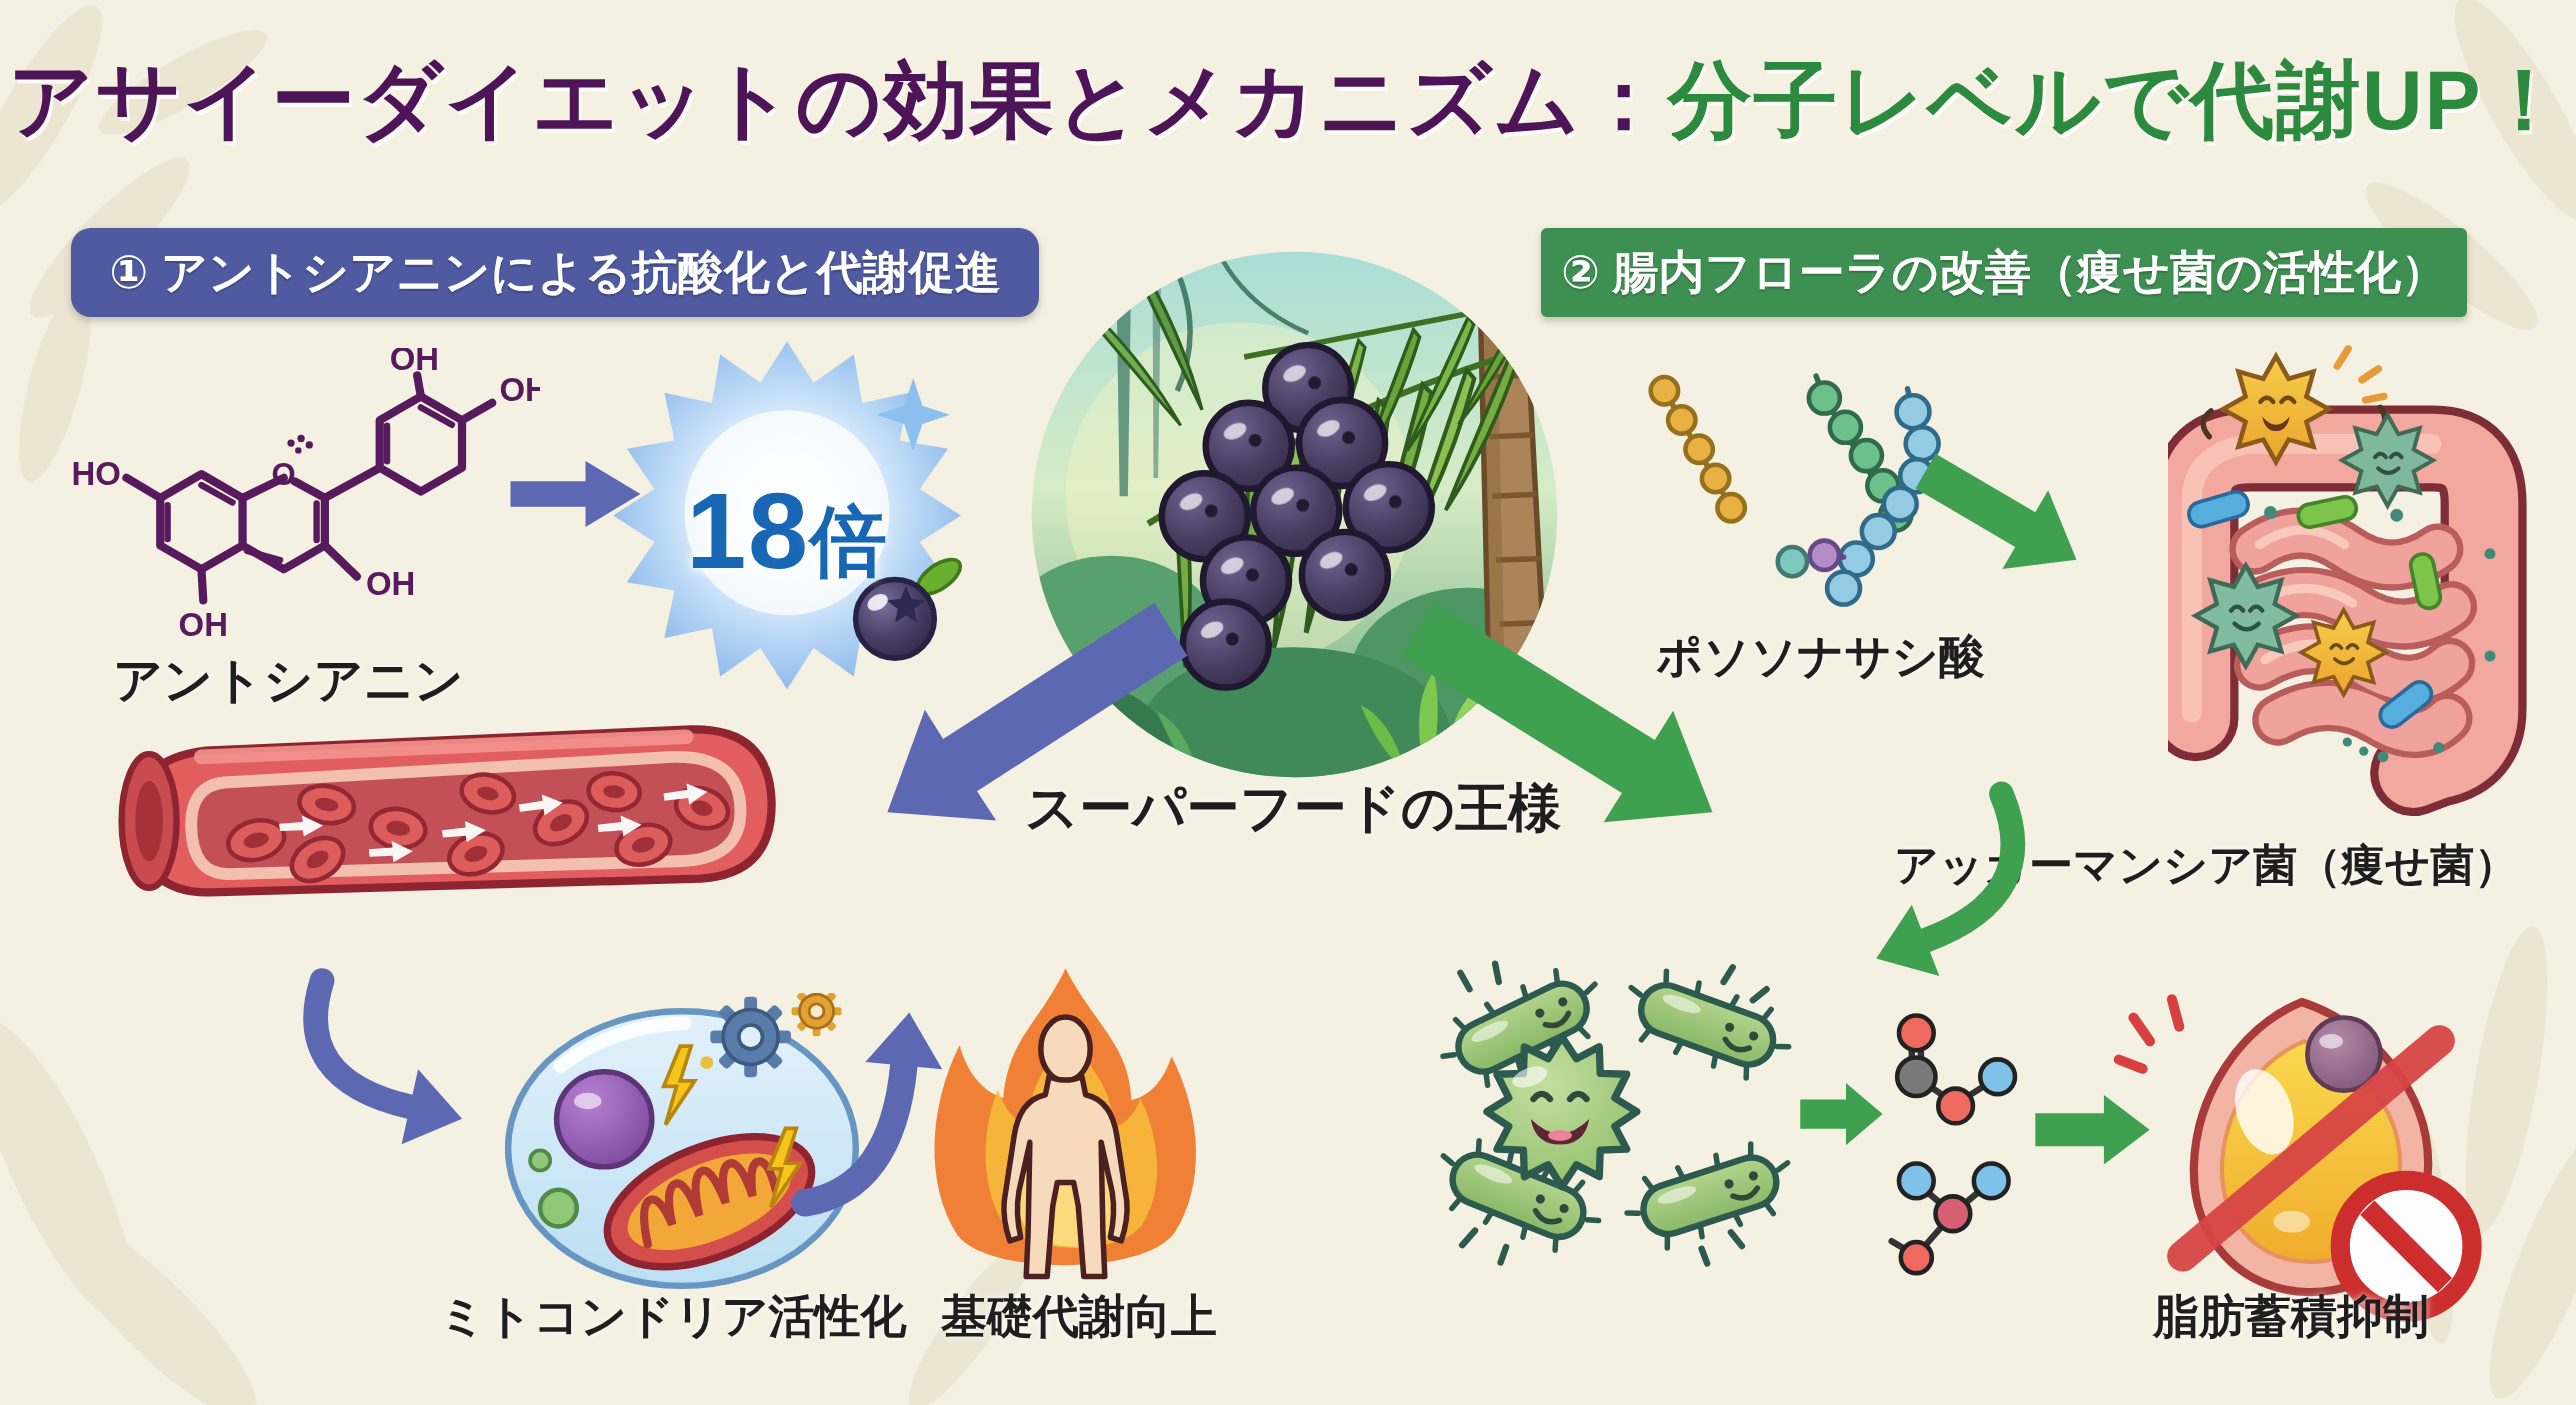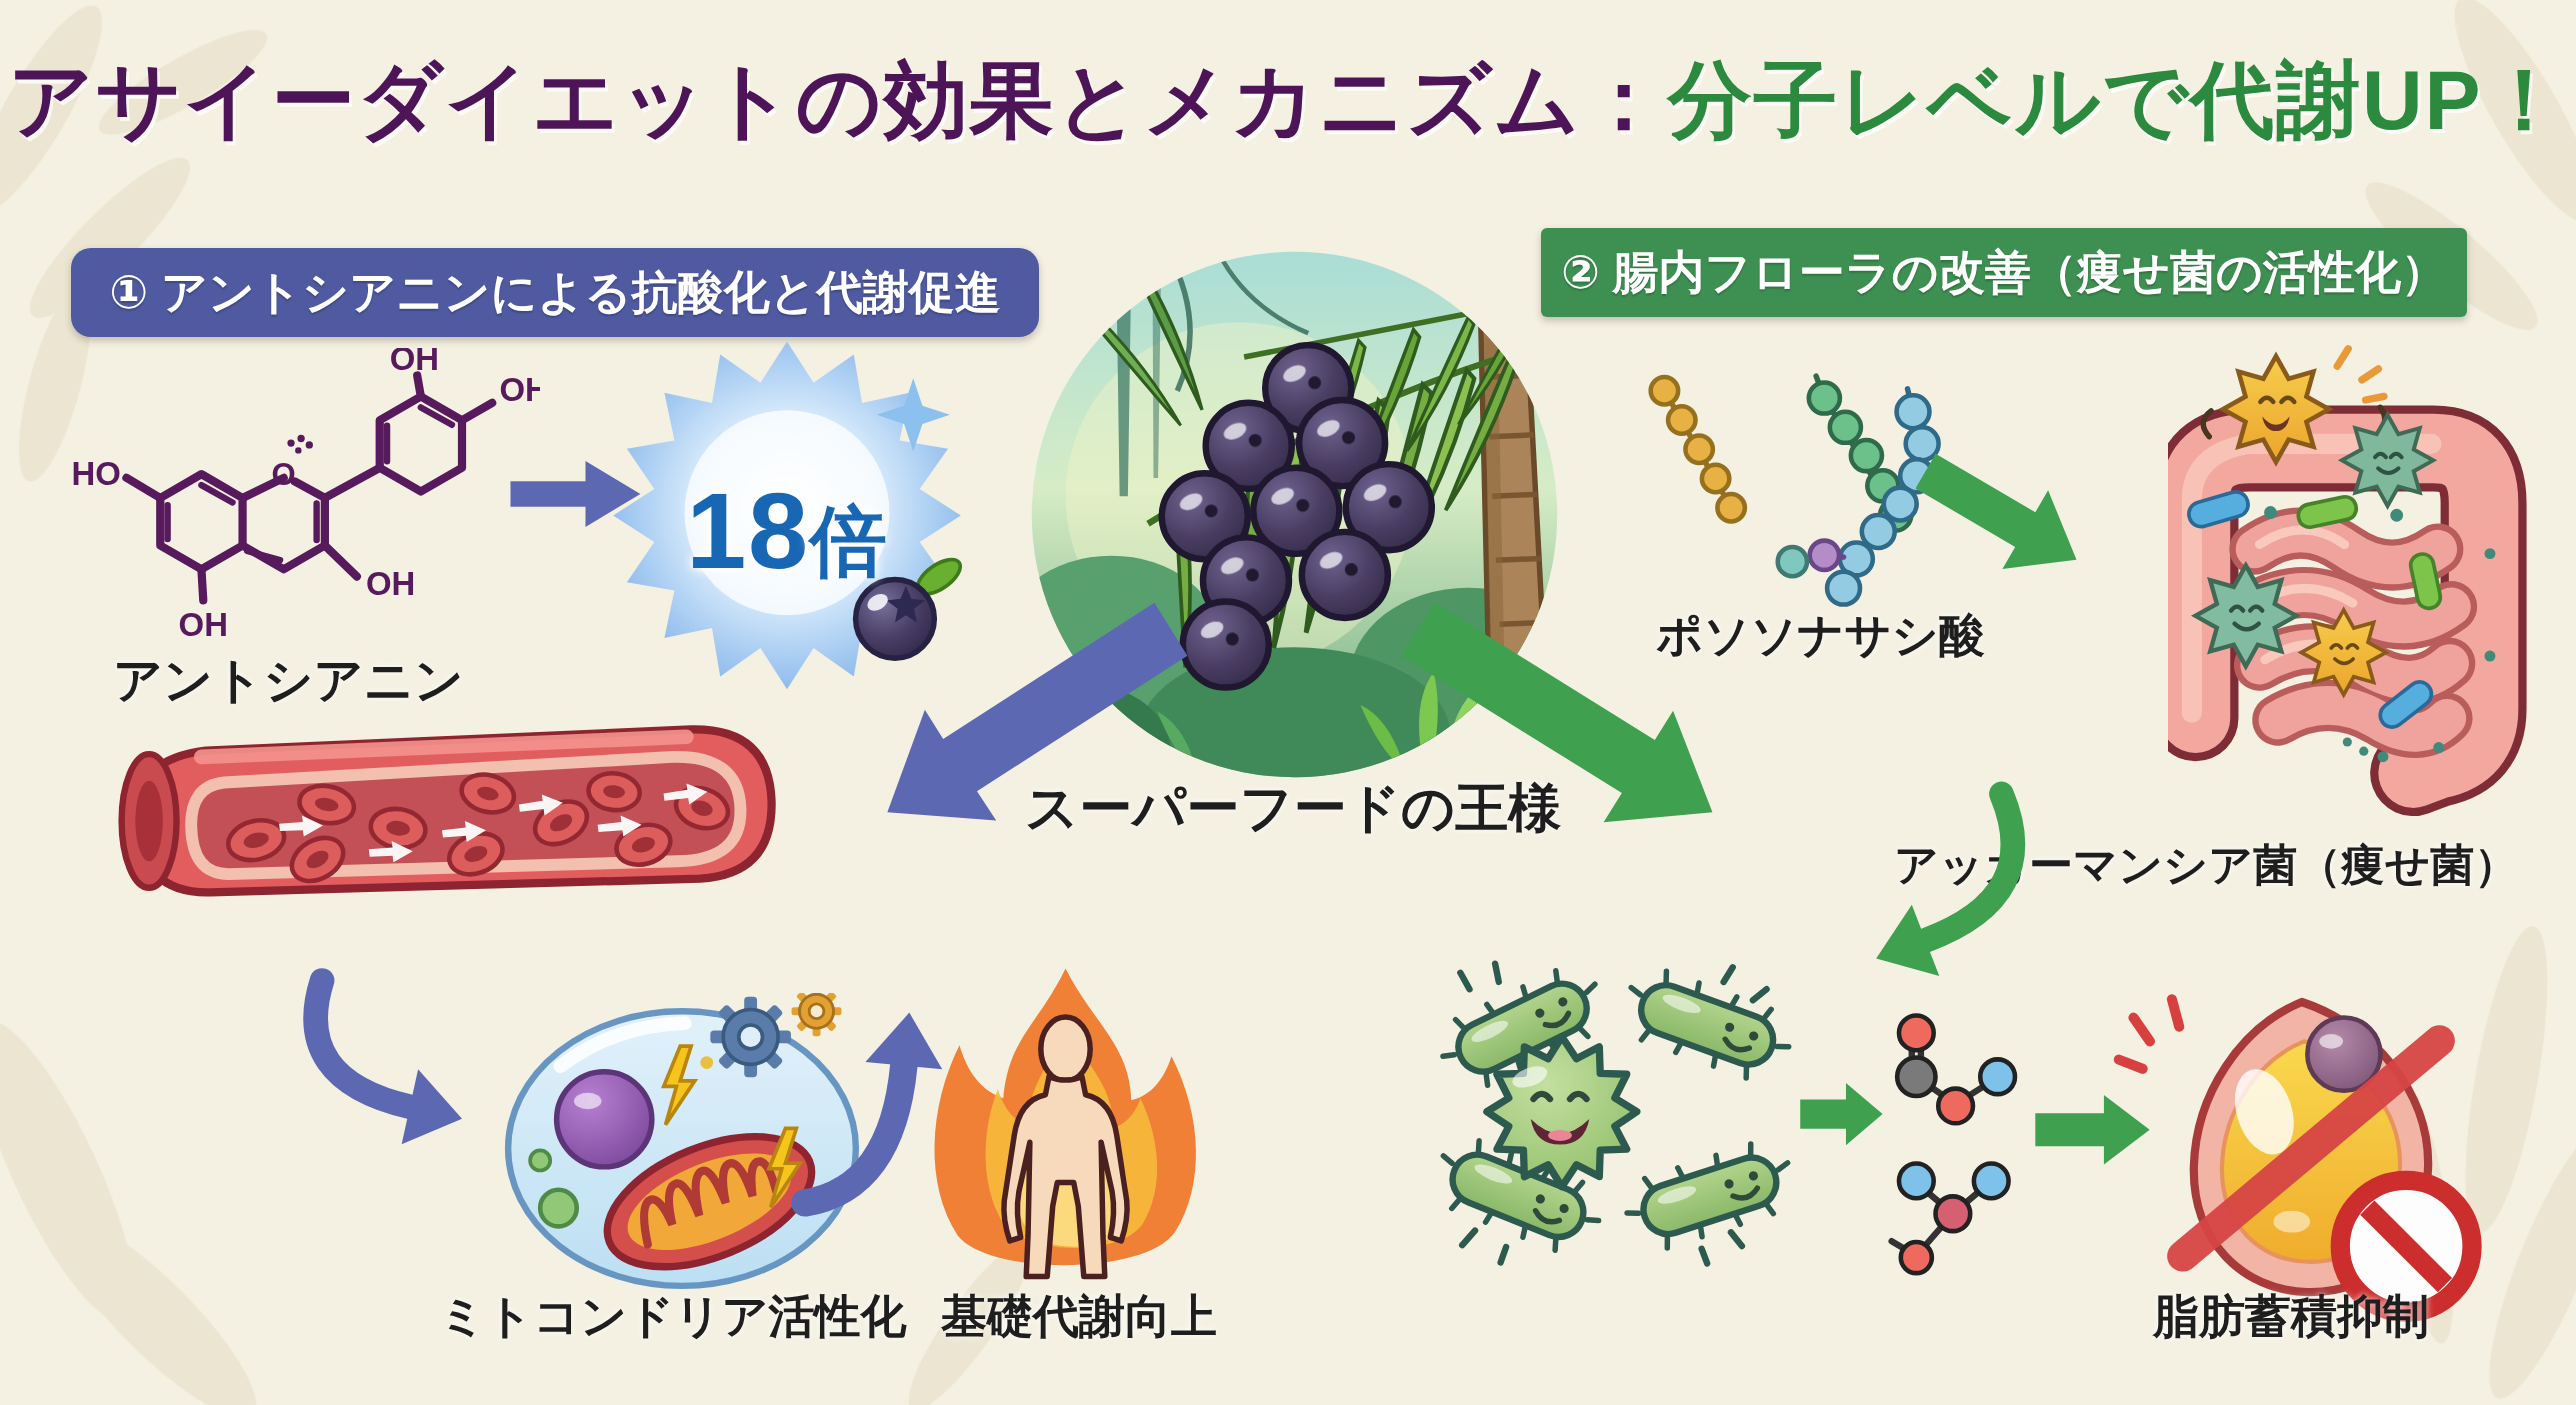--- a/index.html
+++ b/index.html
@@ -10,21 +10,21 @@
   }
   *{margin:0;padding:0;box-sizing:border-box;}
   html,body{width:2576px;height:1405px;overflow:hidden;}
   body{font-family:"Liberation Sans","DejaVu Sans",sans-serif;background:var(--background,#f4f0e2);}
   .canvas{position:absolute;top:0;left:0;width:2576px;height:1405px;background:var(--background,#f4f0e2);padding-left:11px;}
   .abs{position:absolute;}
   .title{top:44px;left:0;width:2576px;text-align:center;font-size:84px;font-weight:900;letter-spacing:1.8px;white-space:nowrap;text-shadow:2.7px 3.7px 0 rgba(255,255,255,.75);}
   .title .t-main{color:var(--title-purple,#4d1458);}
   .title .t-hl{color:var(--title-green,#2c8a3e);}
   .badge{height:89px;border-radius:20px;color:#fff;font-weight:800;font-size:46px;display:flex;align-items:center;justify-content:center;white-space:nowrap;box-shadow:0 3.7px 7.3px rgba(60,50,30,.25);text-shadow:0 1.8px 1.8px rgba(0,0,0,.2);}
-  .badge-left{top:228px;left:71px;width:968px;background:var(--badge-blue,#4f5aa0);margin-top:20px;}
+  .badge-left{top:228px;left:71px;width:968px;background:var(--badge-blue,#4f5aa0);}
   .badge-right{top:228px;left:1541px;width:926px;background:var(--badge-green,#3e8f52);border-radius:6px;}
   .caption{font-weight:900;color:var(--label-text,#1e1e1e);text-align:center;white-space:nowrap;text-shadow:0 0 7.3px rgba(255,255,255,.9);}
   .burst-text{top:423px;left:631px;width:311px;text-align:center;color:var(--burst-text-blue,#1767b5);font-weight:900;text-shadow:0 0 9.1px #ffffff,0 0 12.8px #ffffff;white-space:nowrap;margin-top:45px;}
   .burst-text .bv{font-size:108px;letter-spacing:1.8px;}
   .burst-text .bu{font-size:77px;}
   .ab{fill:var(--arrow-blue,#5d68b2);}
   .ag{fill:var(--arrow-green,#3fa050);}
   .abst{stroke:var(--arrow-blue,#5d68b2);}
   .agst{stroke:var(--arrow-green,#3fa050);}
   .sp{stroke:var(--structure-purple,#571a5c);}
@@ -256,21 +256,21 @@
           <circle cx="288" cy="166" r="18"></circle>
         <circle cx="264" cy="196" r="18"></circle>
           <circle cx="240" cy="226" r="18"></circle>
           <circle cx="226" cy="258" r="18"></circle>
       </g>
       <path d="M172 228 L226 224" stroke="#6a4888" stroke-width="6"></path>
       <circle cx="205" cy="222" r="16" fill="#b48cc8" stroke="#6a4888" stroke-width="5"></circle>
       <circle cx="170" cy="229" r="16" fill="#7ec8c0" stroke="#3f7a72" stroke-width="5"></circle>
     </g>
   </svg>
-  <div class="abs caption" style="left:1610px;top:605px;width:421px;font-size:46px;">ポソソナサシ酸</div>
+  <div class="abs caption" style="left:1610px;top:626px;width:421px;font-size:46px;">ポソソナサシ酸</div>
 
   <svg class="abs" style="left:2168px;top:325px;" width="408" height="503" viewBox="0 0 446 550">
     <defs>
       <linearGradient id="sunG" x1="0" y1="0" x2="0" y2="1">
         <stop offset="0%" stop-color="#f6cd4c"></stop>
           <stop offset="100%" stop-color="#eca42c"></stop>
       </linearGradient>
       <path id="star8" d="M0,-58 L13.8,-33.3 L41,-41 L33.3,-13.8 L58,0 L33.3,13.8 L41,41 L13.8,33.3 L0,58 L-13.8,33.3 L-41,41 L-33.3,13.8 L-58,0 L-33.3,-13.8 L-41,-41 L-13.8,-33.3 Z"></path>
     </defs>
 

